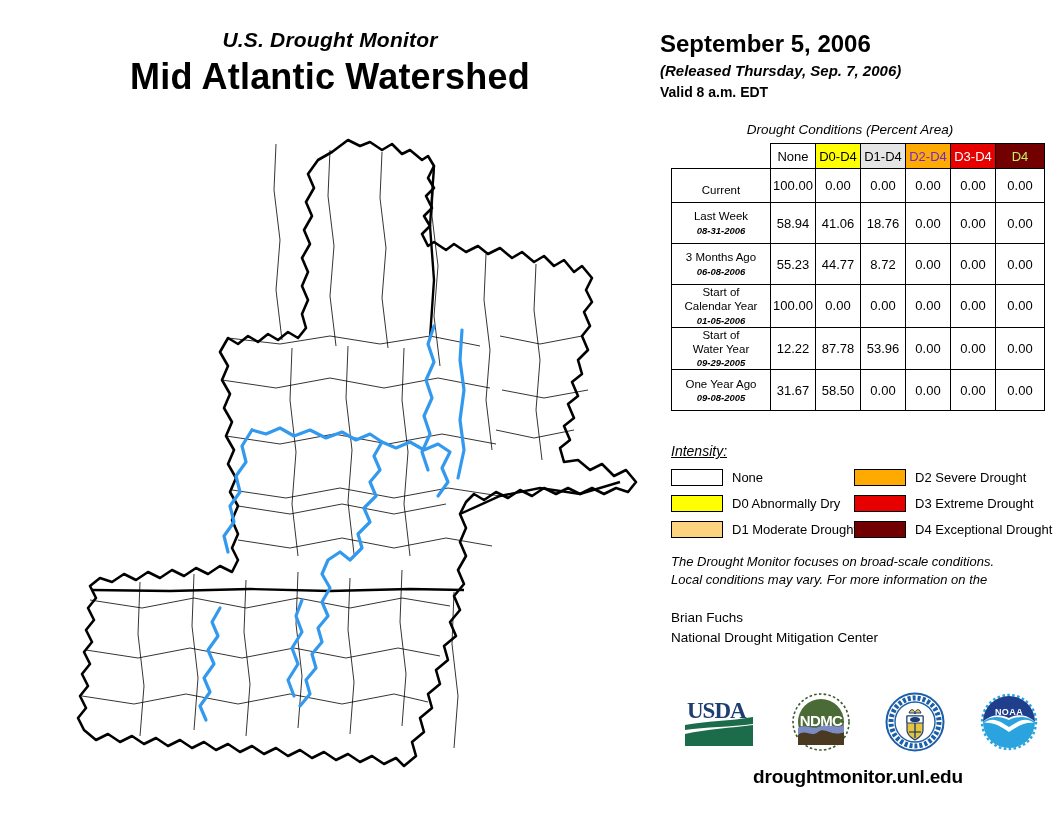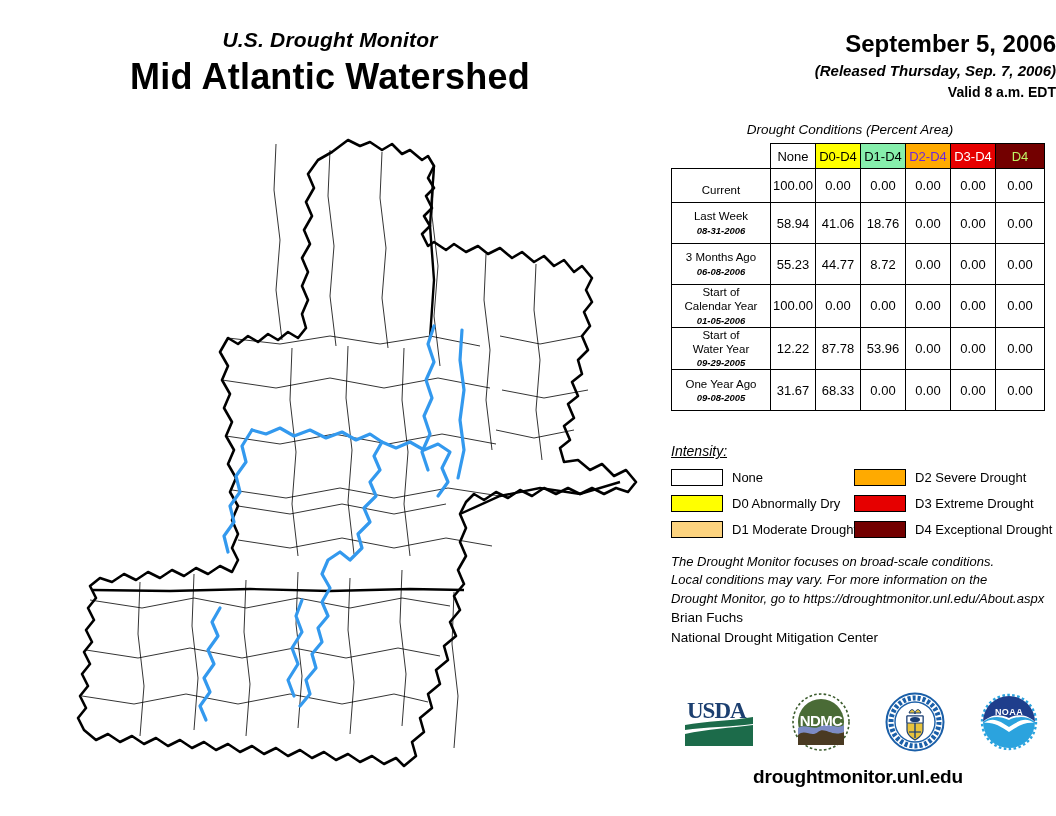--- a/index.html
+++ b/index.html
@@ -52,21 +52,21 @@
   
   #right-panel {
     position: absolute;
     left: 660px; top: 0;
     width: 396px; height: 816px;
   }
   #date-block {
     position: absolute;
     left: 0; top: 30px;
     width: 396px;
-    text-align: right;
+    text-align: left;
   }
   #date-main {
     font-size: 24px;
     font-weight: bold;
   }
   #date-released {
     font-size: 15px;
     font-weight: bold;
     font-style: italic;
     margin-top: 4px;
@@ -317,21 +317,21 @@
   </div>
 
   <div id="table-caption">Drought Conditions (Percent Area)</div>
 
   <table id="drought-table">
     <thead>
       <tr>
         <th class="corner"></th>
         <th class="hcell" style="background:#FFFFFF;color:#000000;">None</th>
         <th class="hcell" style="background:#FFFF00;color:#000000;">D0-D4</th>
-        <th class="hcell" style="background:#86efac;color:#000000;">D1-D4</th>
+        <th class="hcell" style="background:#e5e5e5;color:#000000;">D1-D4</th>
         <th class="hcell" style="background:#FFAA00;color:#6d28d9;">D2-D4</th>
         <th class="hcell" style="background:#E60000;color:#FFFFFF;">D3-D4</th>
         <th class="hcell wide" style="background:#730000;color:#bef264;">D4</th>
       </tr>
     </thead>
     <tbody>
       <tr class="r-current">
         <td class="rowlabel">
           <span>Current</span>
         </td>
@@ -391,21 +391,21 @@
         <td class="valcell">0.00</td>
         <td class="valcell">0.00</td>
         <td class="valcell">0.00</td>
       </tr>
       <tr>
         <td class="rowlabel">
           <span>One Year Ago</span>
           <span class="rl-date">09-08-2005</span>
         </td>
         <td class="valcell">31.67</td>
-        <td class="valcell">68.33</td>
+        <td class="valcell">58.50</td>
         <td class="valcell">0.00</td>
         <td class="valcell">0.00</td>
         <td class="valcell">0.00</td>
         <td class="valcell">0.00</td>
       </tr>
     </tbody>
   </table>
 
   <div id="intensity-block">
     <div id="intensity-title">Intensity:</div>
@@ -437,21 +437,20 @@
           <span class="swatch" style="background:#730000;"></span>
           <span class="legend-label">D4 Exceptional Drought</span>
         </div>
       </div>
     </div>
   </div>
 
   <div id="disclaimer">
     <div>The Drought Monitor focuses on broad-scale conditions.</div>
     <div>Local conditions may vary. For more information on the</div>
-    <div>Drought Monitor, go to https://droughtmonitor.unl.edu/About.aspx</div>
   </div>
 
   <div id="author-block">
     <div class="author-line">Brian Fuchs</div>
     <div class="author-line">National Drought Mitigation Center</div>
   </div>
 
   <div id="logos">
 
     <span class="logo">

